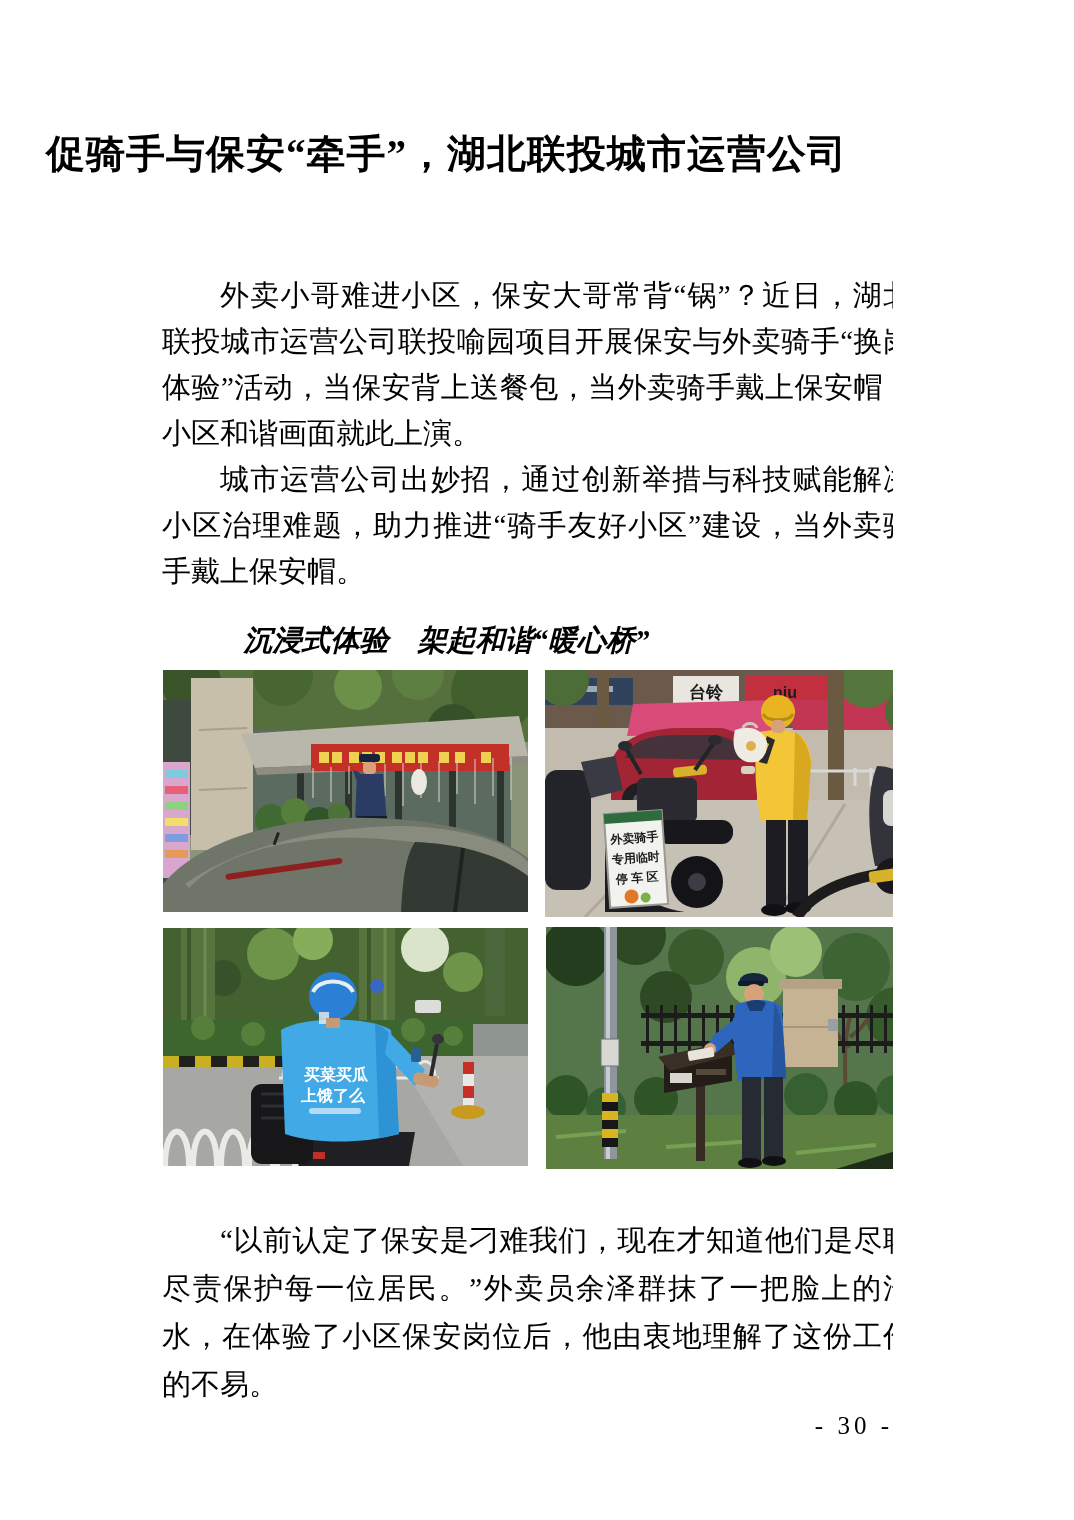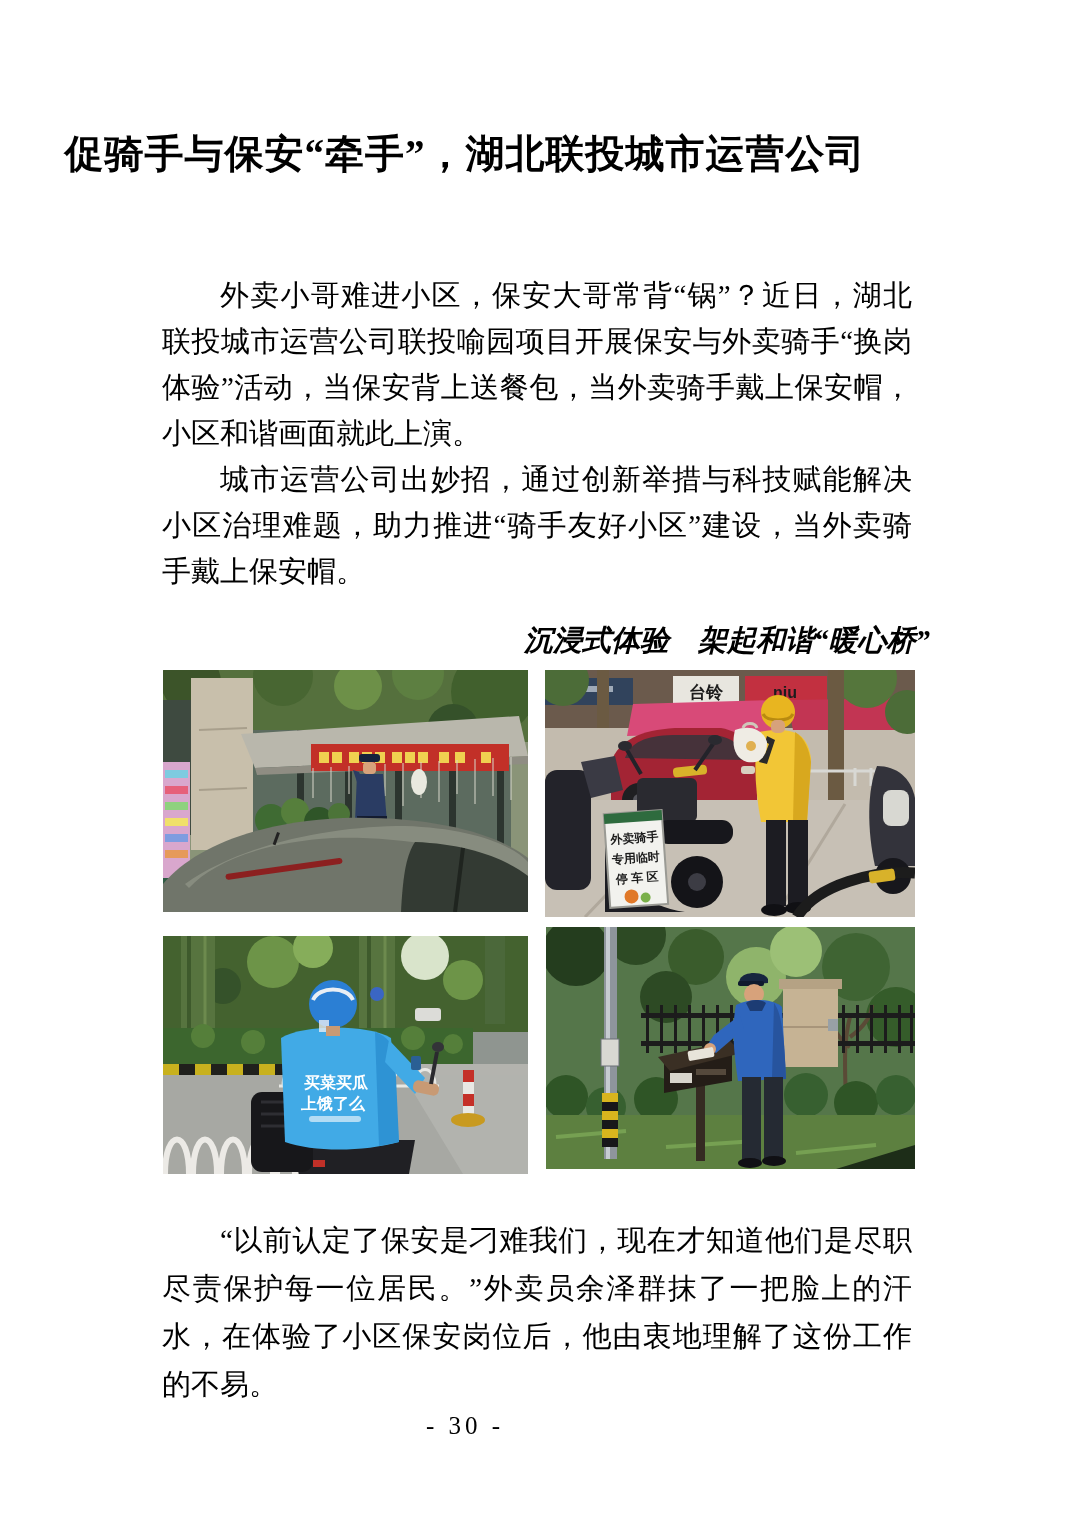--- a/index.html
+++ b/index.html
@@ -3,55 +3,54 @@
 <meta charset="utf-8">
 <style>
   html,body{margin:0;padding:0;background:#ffffff;}
   .page{
     position:relative;
     width:893px;height:1520px;
     background:#ffffff;
     font-family:"Liberation Serif","DejaVu Serif",serif;
     color:#000;
     overflow:hidden;
-    padding-left:37px;
   }
   .title{
     position:absolute;top:128px;left:0;width:100%;
     text-align:center;font-weight:bold;font-size:39px;line-height:51px;
     letter-spacing:1px;
   }
   .body-text{
     position:absolute;top:272px;left:162px;width:750px;
     font-size:29px;line-height:46px;
     text-align:justify;
   }
   .body-text p{margin:0;text-indent:2em;}
   .subheading{
     position:absolute;top:616px;left:0;width:100%;
-    text-align:right;
+    text-align:center;
     font-size:29px;line-height:48px;
     font-weight:600;font-style:italic;
   }
   .closing-text{
     position:absolute;top:1180px;left:162px;width:750px;
     font-size:29px;line-height:48px;
     text-align:justify;
     margin-top:36px;
   }
   .closing-text p{margin:0;text-indent:2em;}
   .page-number{
     position:absolute;top:1412px;left:0;width:100%;
-    text-align:center;font-size:25px;letter-spacing:4px;
+    text-align:right;font-size:25px;letter-spacing:4px;
   }
   .photo{position:absolute;overflow:hidden;background:#15803d;}
   .photo svg{display:block;width:100%;height:100%;}
   #photo1{left:163px;top:670px;width:365px;height:242px;}
   #photo2{left:545px;top:670px;width:370px;height:247px;}
-  #photo3{left:163px;top:928px;width:365px;height:238px;margin-top:8px;}
+  #photo3{left:163px;top:928px;width:365px;height:238px;}
   #photo4{left:546px;top:927px;width:369px;height:242px;}
   .svg-sign-text{font-family:"Liberation Sans","DejaVu Sans",sans-serif;font-weight:bold;fill:#1c1c1c;}
   .svg-shirt-text{font-family:"Liberation Sans","DejaVu Sans",sans-serif;font-weight:bold;fill:#ffffff;}
 </style>
 </head>
 <body>
 
 <div class="page">
 
   <div class="title">

